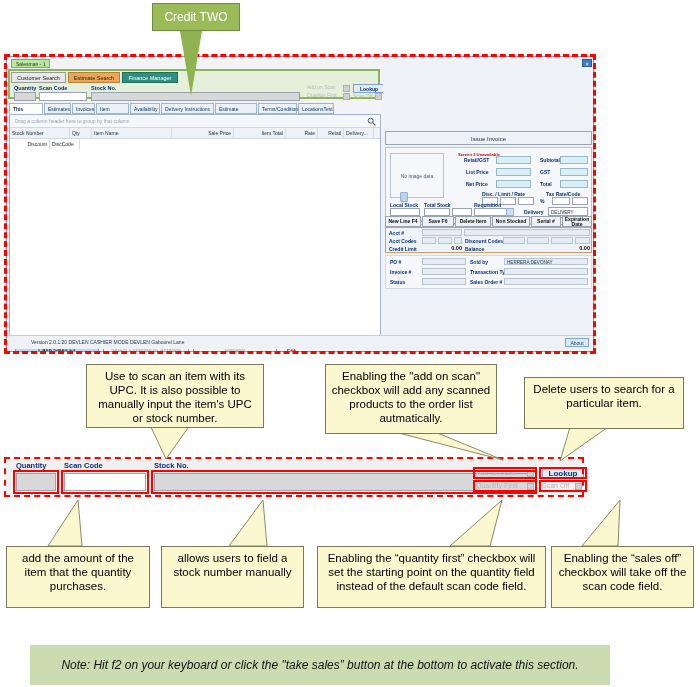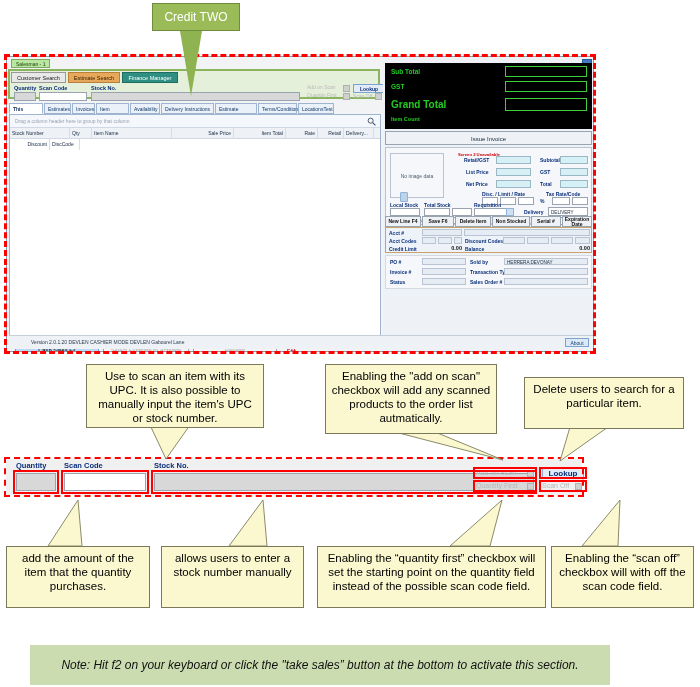--- a/index.html
+++ b/index.html
@@ -242,29 +242,20 @@
         <div class="abs actbtn dis" style="left: 96px; top: 236px; width: 86px;">Select Estimate to Activate</div>
         <div class="abs actbtn dis" style="left: 186px; top: 236px; width: 84px;">Resend</div>
         <div class="abs hotkey" style="left: 280px; top: 237px;">F11  Availability</div>
       </div>
     </div>
 
   <div class="abs" id="right-pane">
 
     <div class="abs" id="win-close">✕</div>
 
-    <div class="abs" id="totals-black">
-      <div class="abs tot-lbl" style="left:6px; top:5px; font-size:6.5px;">Sub Total</div>
-      <div class="abs tot-box" style="left:120px; top:3px; width:82px; height:11px;"></div>
-      <div class="abs tot-lbl" style="left:6px; top:20px; font-size:6.5px;">GST</div>
-      <div class="abs tot-box" style="left:120px; top:18px; width:82px; height:11px;"></div>
-      <div class="abs tot-lbl" style="left:6px; top:36px; font-size:10px;">Grand Total</div>
-      <div class="abs tot-box" style="left:120px; top:35px; width:82px; height:13px;"></div>
-      <div class="abs tot-lbl" style="left:6px; top:53px; font-size:5.5px;">Item Count</div>
-    </div>
 
     <div class="abs" id="issue-invoice">Issue Invoice</div>
 
     <div class="abs" id="detail-panel">
       <div class="abs" id="noimg">No image data</div>
 
       <div class="abs dlbl-red" style="left:72px; top:4px;">Screen 2 Unavailable</div>
       <div class="abs dlbl" style="left:78px; top:9px;">Retail/GST</div>
       <div class="abs cyan-input" style="left:110px; top:8px; width:35px; height:8px;"></div>
       <div class="abs dlbl" style="left:80px; top:21px;">List Price</div>
@@ -409,25 +400,25 @@
 <div class="abs" id="scanbar-dashed"></div>
 
 <svg class="tail" style="left:30px; top:500px; width:80px; height:48px;">
   <polygon points="48,0 18,46 52,46" fill="#fbf8cf" stroke="#8a8a6a" stroke-width="1"></polygon>
 </svg>
 <div class="abs callout" style="left:6px; top:546px; width:144px; height:62px;">add the amount of the item that the quantity purchases.</div>
 
 <svg class="tail" style="left:215px; top:500px; width:80px; height:48px;">
   <polygon points="14,46 48,0 52,46" fill="#fbf8cf" stroke="#8a8a6a" stroke-width="1"></polygon>
 </svg>
-<div class="abs callout" style="left:161px; top:546px; width:143px; height:62px;">allows users to enter a stock number manually</div>
+<div class="abs callout" style="left:161px; top:546px; width:143px; height:62px;">allows users to field a stock number manually</div>
 
 <svg class="tail" style="left:430px; top:500px; width:100px; height:48px;">
   <polygon points="72,0 20,46 60,46" fill="#fbf8cf" stroke="#8a8a6a" stroke-width="1"></polygon>
 </svg>
-<div class="abs callout" style="left:317px; top:546px; width:229px; height:62px;">Enabling the “quantity first” checkbox will set the starting point on the quantity field instead of the possible scan code field.</div>
+<div class="abs callout" style="left:317px; top:546px; width:229px; height:62px;">Enabling the “quantity first” checkbox will set the starting point on the quantity field instead of the default scan code field.</div>
 
 <svg class="tail" style="left:570px; top:500px; width:90px; height:48px;">
   <polygon points="50,0 12,46 48,46" fill="#fbf8cf" stroke="#8a8a6a" stroke-width="1"></polygon>
 </svg>
-<div class="abs callout" style="left:551px; top:546px; width:143px; height:62px;">Enabling the “scan off” checkbox will with off the scan code field.</div>
+<div class="abs callout" style="left:551px; top:546px; width:143px; height:62px;">Enabling the “sales off” checkbox will take off the scan code field.</div>
 
 <div class="abs" id="note-box">Note: Hit f2 on your keyboard or click the "take sales” button at the bottom to activate this section.</div>
 
 </body></html>

